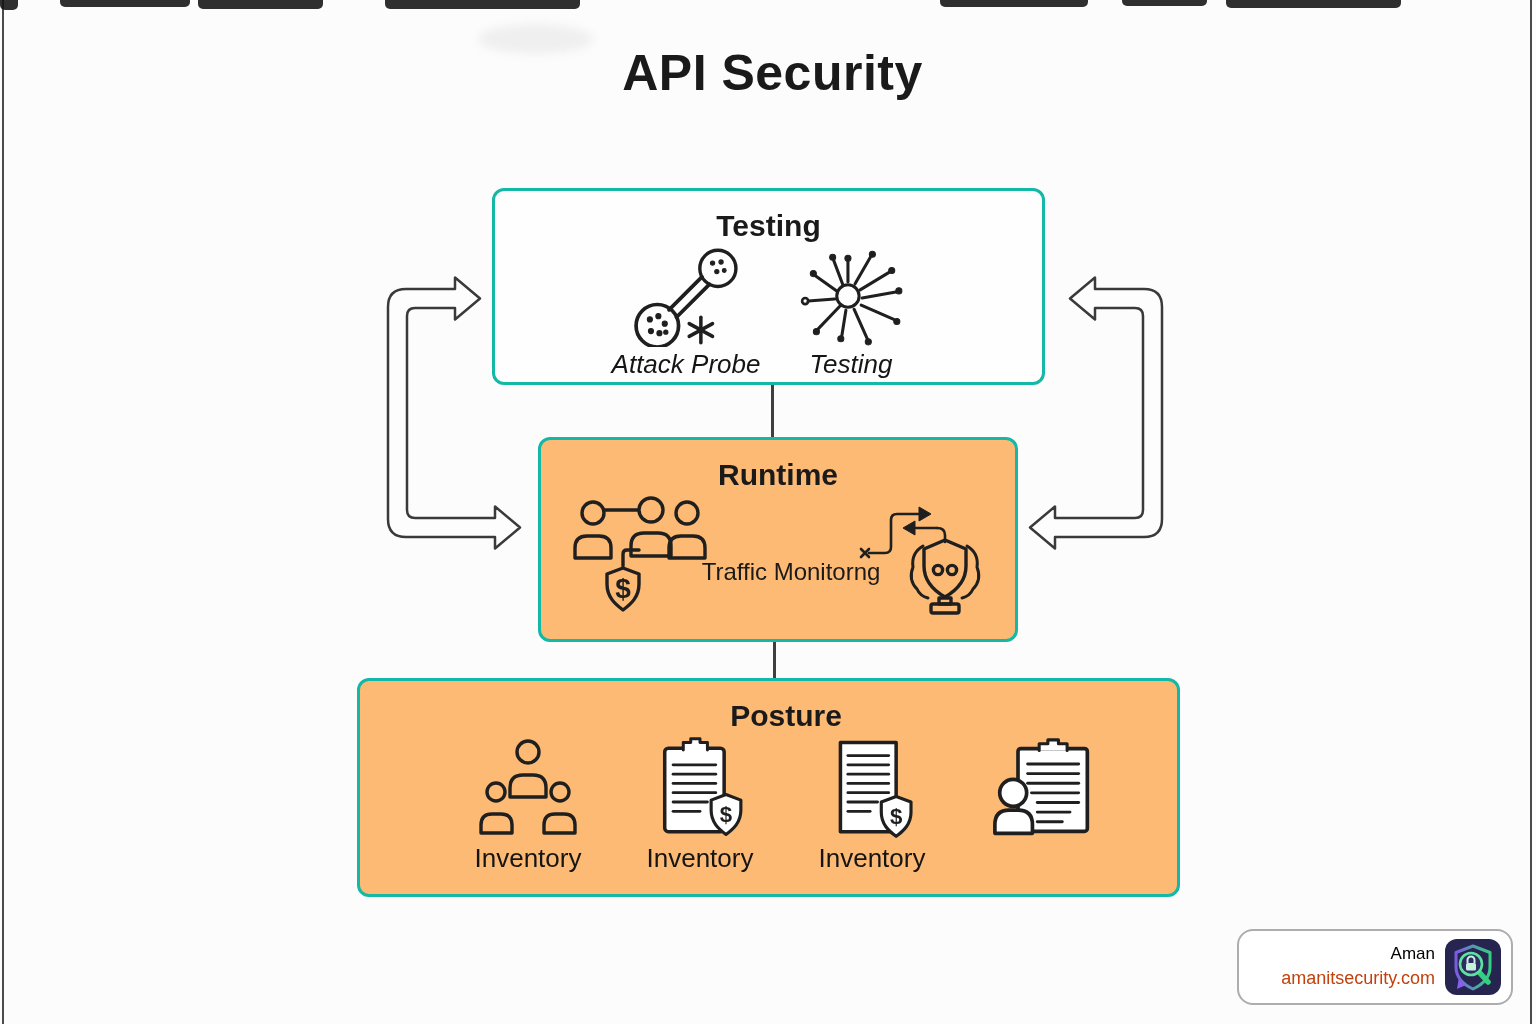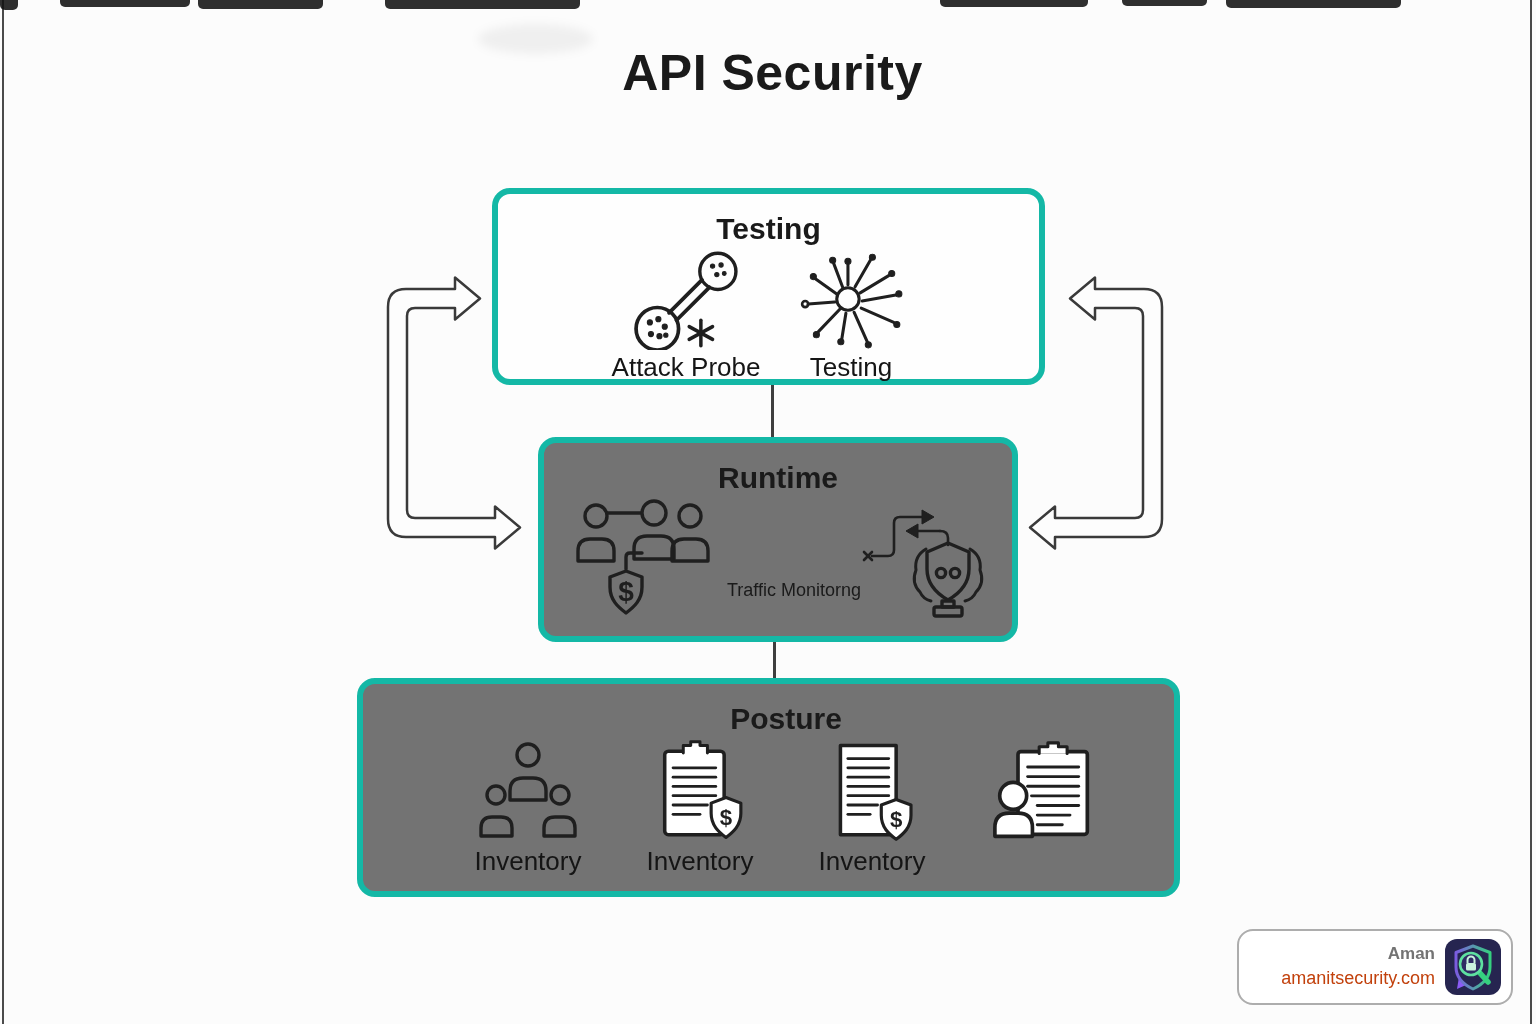--- a/index.html
+++ b/index.html
@@ -9,46 +9,46 @@
     font-family:"Liberation Sans","DejaVu Sans",sans-serif;
     color:#1a1a1a;
   }
   .edge-line{position:absolute;top:0;bottom:0;width:2px;background:#2b2b2b;opacity:.85;}
   .smudge{position:absolute;top:0;background:rgba(18,18,18,.88);border-radius:0 0 5px 5px;filter:blur(.6px);}
   .smear{position:absolute;background:rgba(0,0,0,.05);border-radius:50%;filter:blur(5px);}
   .page-title{
     position:absolute;top:44px;left:0;width:1545px;text-align:center;
     font-size:50px;font-weight:bold;letter-spacing:.5px;
   }
-  .box{position:absolute;border:6px solid #14b8a6;border-radius:18px;box-sizing:border-box;}
+  .box{position:absolute;border:3px solid #14b8a6;border-radius:12px;box-sizing:border-box;}
   .box-white{background:#fefefe;}
-  .box-gray{background:#737373;}
+  .box-gray{background:#fdba74;}
   .box-title{text-align:center;font-size:30px;font-weight:bold;margin-top:18px;}
   .testing-box{left:492px;top:188px;width:553px;height:197px;}
-  .testing-row{display:flex;justify-content:center;gap:0;margin-top:2px;}
+  .testing-row{display:flex;justify-content:center;gap:0;margin-top:2px;font-style:italic;}
   .icon-col{display:flex;flex-direction:column;align-items:center;width:165px;}
   .icon-label{font-size:26px;color:#151515;margin-top:2px;white-space:nowrap;}
   .connector{position:absolute;width:3px;background:#3f3f3f;}
   .runtime-box{left:538px;top:437px;width:480px;height:205px;}
   .runtime-people{position:absolute;left:22px;top:56px;}
-  .runtime-text{position:absolute;left:140px;top:137px;width:220px;text-align:center;font-size:18px;white-space:nowrap;}
+  .runtime-text{position:absolute;left:140px;top:118px;width:220px;text-align:center;font-size:24px;white-space:nowrap;}
   .runtime-watch{position:absolute;left:314px;top:50px;}
   .posture-box{left:357px;top:678px;width:823px;height:219px;padding-left:35px;}
   .posture-row{display:flex;justify-content:center;margin-top:4px;}
   .posture-col{display:flex;flex-direction:column;align-items:center;width:172px;}
   .loop-arrow{position:absolute;top:268px;width:140px;height:300px;}
   .loop-left{left:384px;}
   .loop-right{left:1026px;}
   .brand-card{
     position:absolute;left:1237px;top:929px;width:276px;height:76px;
     background:#ffffff;border:2px solid #adadad;border-radius:16px;box-sizing:border-box;
     display:flex;align-items:center;justify-content:flex-end;padding-right:10px;
   }
   .brand-text{text-align:right;margin-right:10px;line-height:1.35;}
-  .brand-name{font-size:17px;font-weight:bold;color:#737373;}
+  .brand-name{font-size:17px;font-weight:normal;color:#000000;}
   .brand-site{font-size:18px;color:#c2410c;}
   svg{display:block;}
   .s{stroke:#1f1f1f;fill:none;stroke-linecap:round;stroke-linejoin:round;}
   .sf{stroke:#1f1f1f;fill:#1f1f1f;stroke-linejoin:round;}
   .white-fill{fill:#ffffff;}
   .shield-dollar{font-family:"Liberation Sans",sans-serif;font-weight:bold;fill:#1f1f1f;}
 </style>
 </head>
 <body>
 

